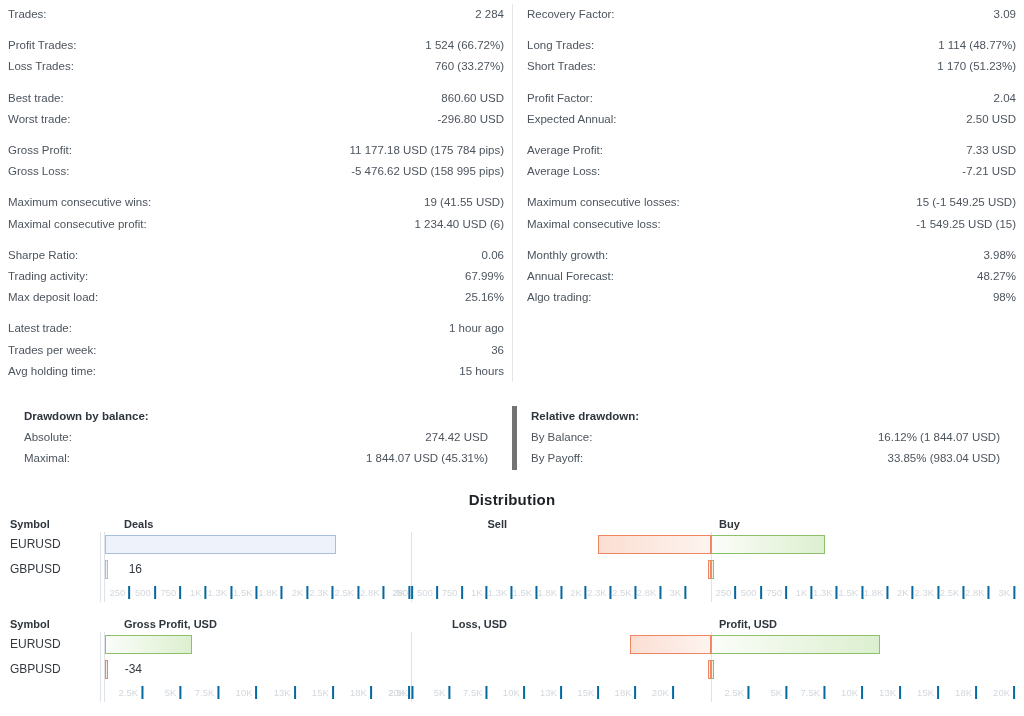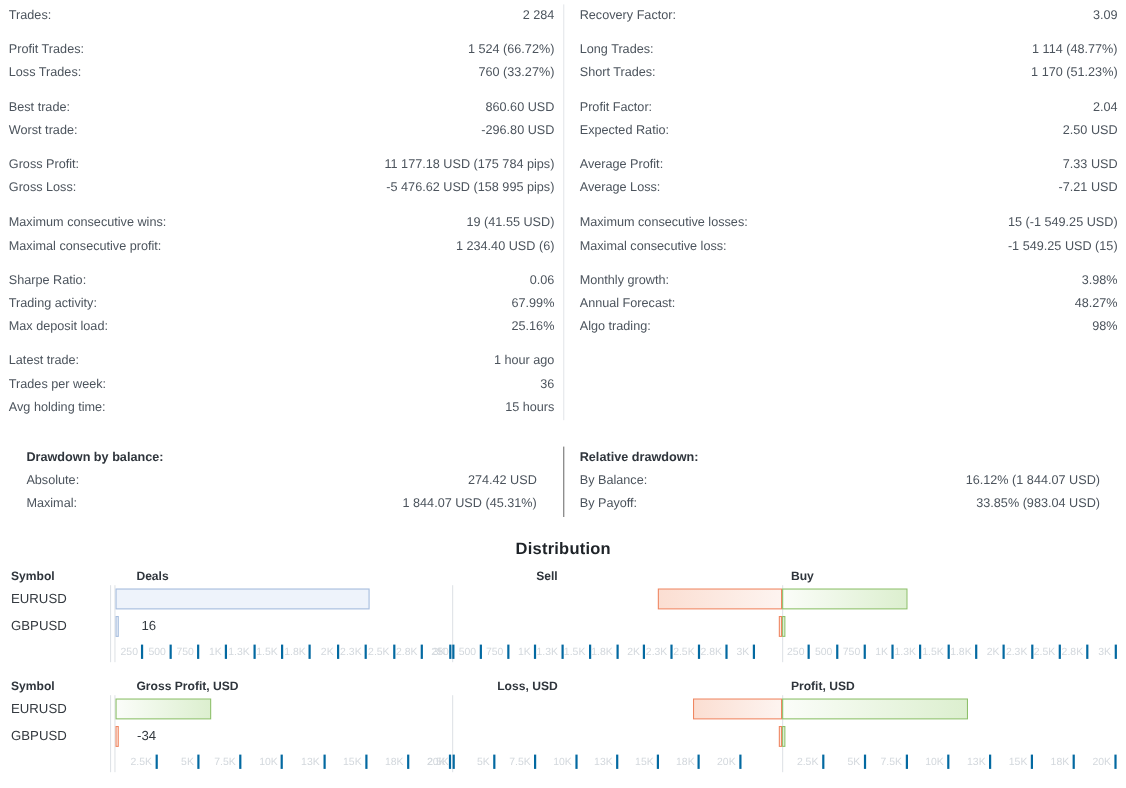--- a/index.html
+++ b/index.html
@@ -41,21 +41,21 @@
   .blue { color: #4a6fc3; }
   .red  { color: #e4443a; }
   .grey { color: #4c545d; }
 
   .dd-wrap {
     display: flex;
     width: 1024px;
     margin-top: 24px;
   }
   .dd-col { width: 512px; padding: 0 24px; }
-  .dd-col.right { border-left: 1px solid #737373; padding-left: 14px; }
+  .dd-col.right { border-left: 5px solid #737373; padding-left: 14px; }
 
   
   .dist-title {
     text-align: center;
     font-size: 15px;
     font-weight: bold;
     color: #1e2328;
     margin-top: 21px;
     margin-bottom: 6px;
     letter-spacing: .2px;
@@ -203,21 +203,21 @@
       </div>
       <div class="srow">
         <span class="lbl">Short Trades:</span>
         <span class="val grey">1 170 (51.23%)</span>
       </div>
       <div class="srow gap-top">
         <span class="lbl">Profit Factor:</span>
         <span class="val grey">2.04</span>
       </div>
       <div class="srow">
-        <span class="lbl">Expected Ratio:</span>
+        <span class="lbl">Expected Annual:</span>
         <span class="val blue">2.50 USD</span>
       </div>
       <div class="srow gap-top">
         <span class="lbl">Average Profit:</span>
         <span class="val blue">7.33 USD</span>
       </div>
       <div class="srow">
         <span class="lbl">Average Loss:</span>
         <span class="val red">-7.21 USD</span>
       </div>

